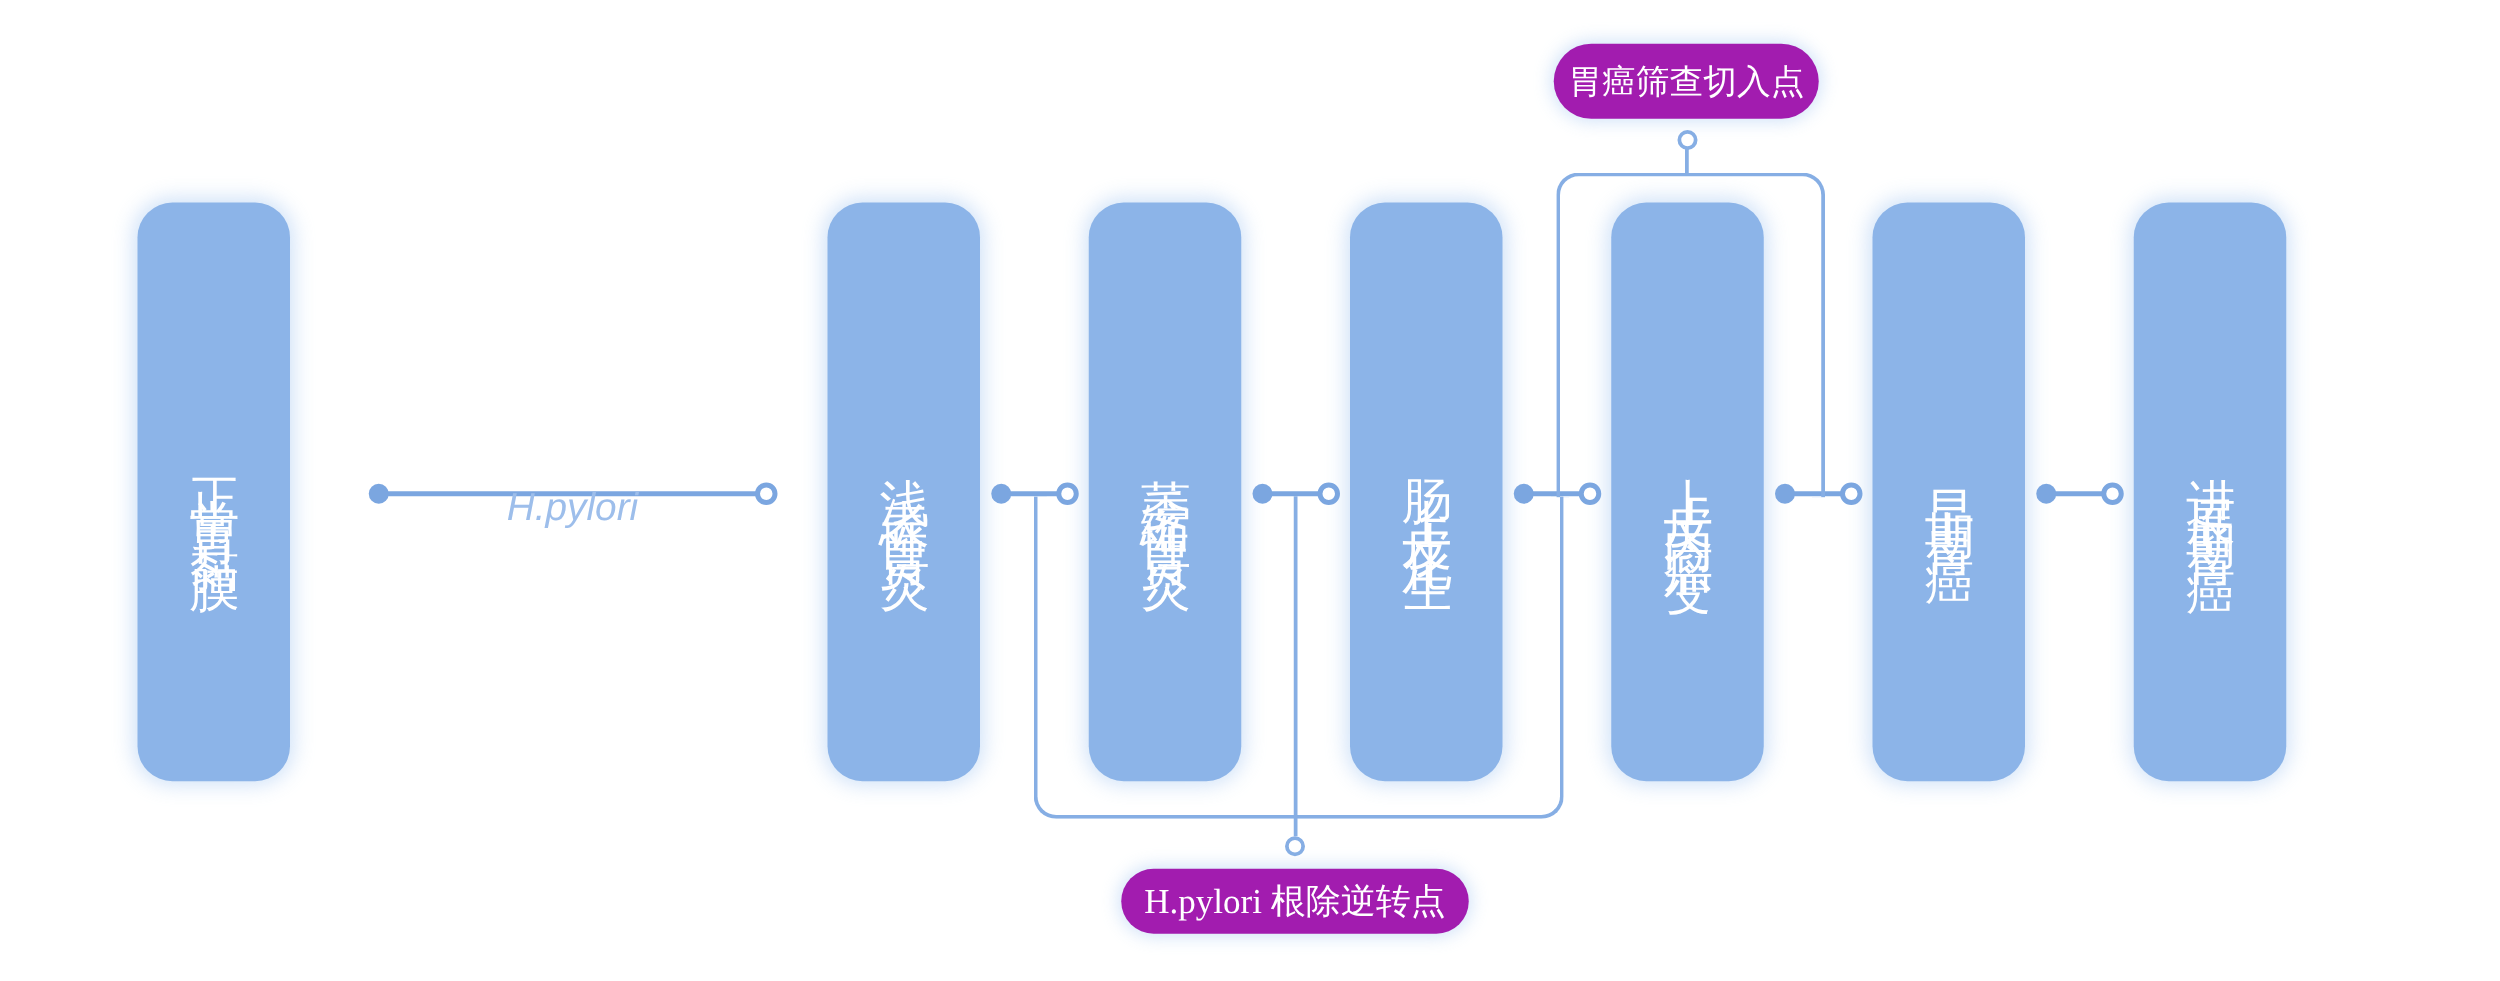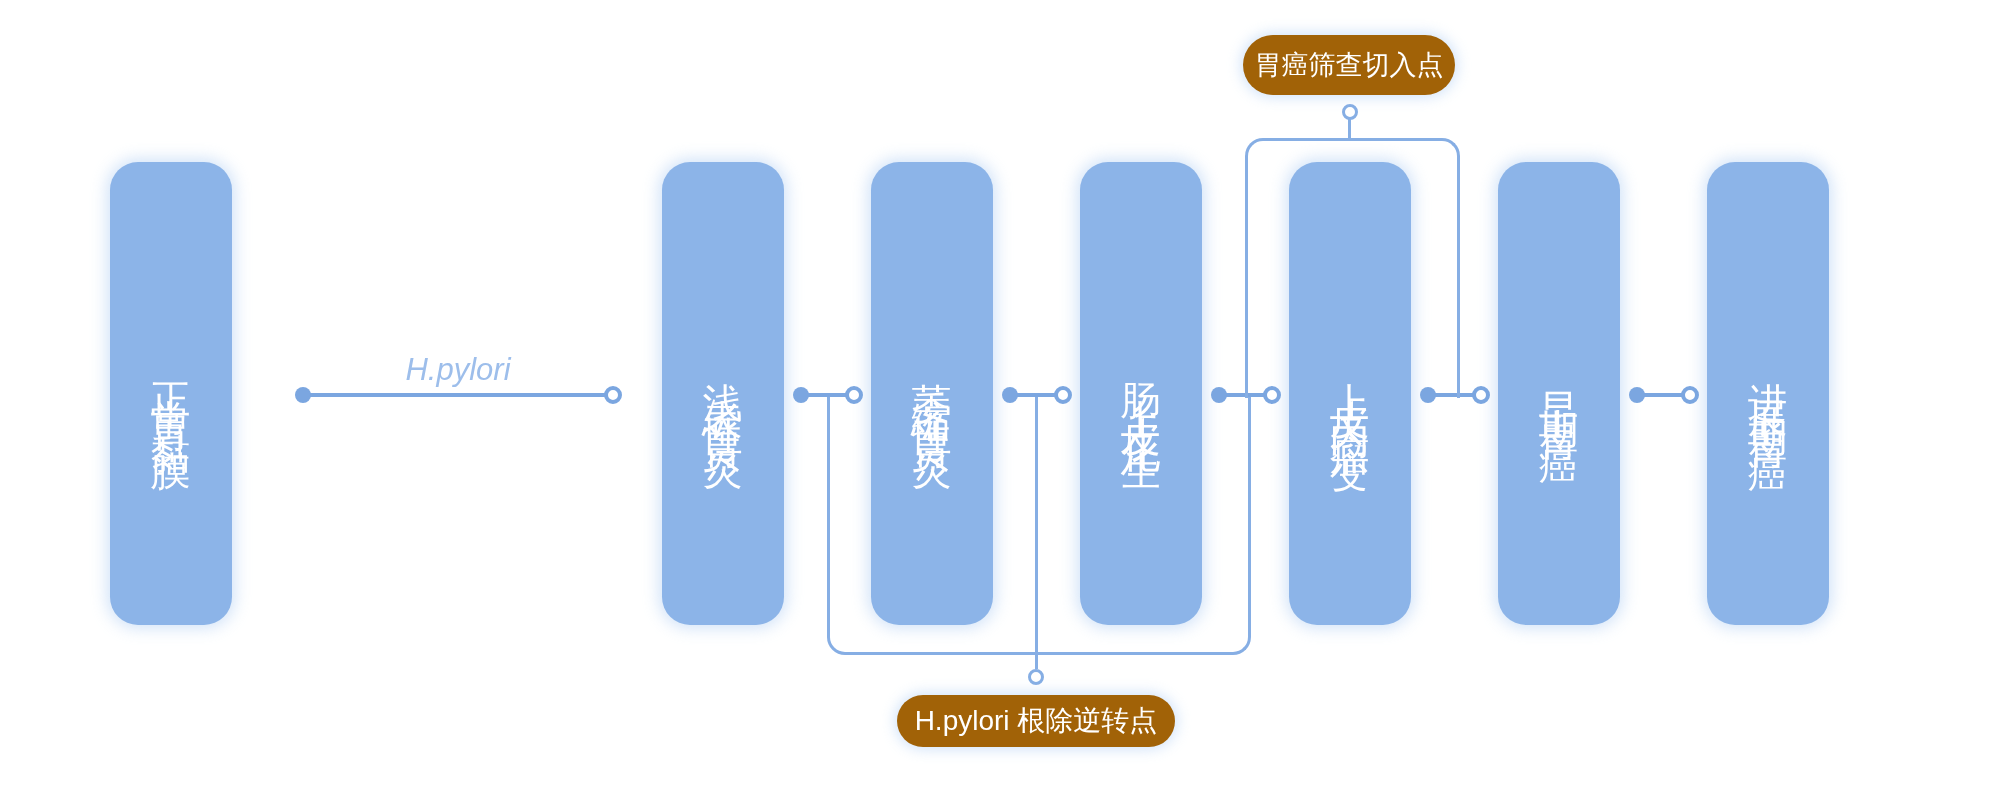--- a/index.html
+++ b/index.html
@@ -63,20 +63,21 @@
     border-radius: 50%;
     background: #ffffff;
   }
   
   .transition-label {
     position: absolute;
     left: 303px;
     width: 310px;
     text-align: center;
     color: #9DBEEB;
+    margin-top: 36px;
   }
   .transition-top {
     top: 352px;
     font-size: 31px;
     font-style: italic;
   }
   .transition-bottom {
     top: 404px;
     font-size: 28px;
   }
@@ -112,21 +113,21 @@
     position: absolute;
     width: 10px;
     height: 10px;
     border: 3px solid #86AEE4;
     border-radius: 50%;
     background: #ffffff;
   }
   
   .pill {
     position: absolute;
-    background: #a16207;
+    background: #a21caf;
     color: #ffffff;
     display: flex;
     align-items: center;
     justify-content: center;
     box-shadow: 0 0 14px 2px rgba(150, 190, 240, 0.45);
     white-space: nowrap;
   }
   .pill-screening {
     left: 1243px;
     top: 35px;
@@ -135,20 +136,21 @@
     border-radius: 30px;
     font-size: 27px;
   }
   .pill-eradication {
     left: 897px;
     top: 695px;
     width: 278px;
     height: 52px;
     border-radius: 26px;
     font-size: 28px;
+    font-family: Liberation Serif, serif;
   }
 </style>
 </head>
 <body>
 
 <div class="canvas">
 
   <div class="stage" style="left:110px">
     <span class="stage-text">正常胃黏膜</span>
   </div>

